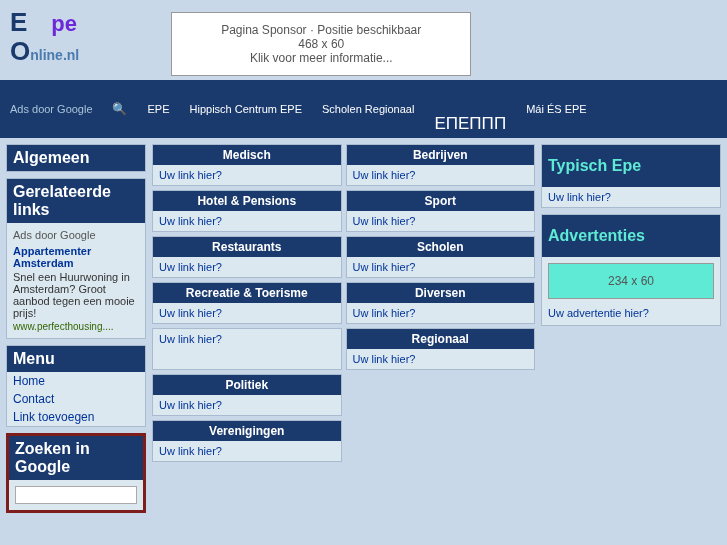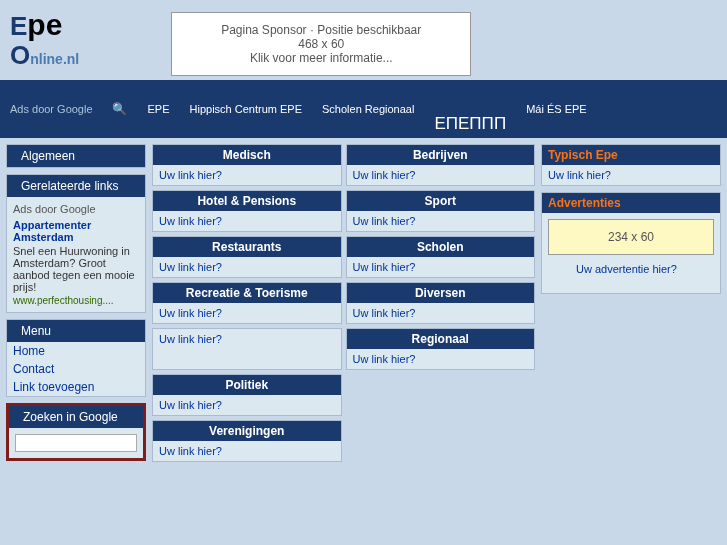--- a/index.html
+++ b/index.html
@@ -15,21 +15,21 @@
     
     #navbar { background: #1a3a6e; padding: 4px 10px; display: flex; align-items: center; gap: 20px; }
     #navbar a { color: #fff; font-size: 11px; }
 
     
     #main { display: flex; padding: 6px; gap: 6px; background: #c8d8e8; }
 
     
     #sidebar { width: 140px; flex-shrink: 0; display: flex; flex-direction: column; gap: 6px; }
 
-    .sidebar-section-title { background: #1a3a6e; color: #fff; font-weight: normal; font-size: 12px; padding: 4px 14px; }
+    .sidebar-section-title { background: #1a3a6e; color: #fff; font-weight: bold; font-size: 16px; padding: 4px 6px; }
     .sidebar-box { background: #dce8f0; border: 1px solid #aabbd0; }
     .sidebar-content { padding: 6px; font-size: 11px; color: #333; }
 
     
     .menu-box { background: #dce8f0; border: 1px solid #aabbd0; }
     .menu-item { padding: 2px 6px; font-size: 12px; }
     .menu-item a { color: #003399; }
 
     
     .zoeken-box { background: #dce8f0; border: 3px solid #7f1d1d; }
@@ -40,33 +40,33 @@
     .cat-row { display: flex; gap: 4px; }
 
     .cat-block { flex: 1; background: #dce8f0; border: 1px solid #aabbd0; }
     .cat-title { background: #1a3a6e; color: #fff; font-weight: bold; font-size: 12px; padding: 3px 6px; text-align: center; }
     .cat-link { padding: 4px 6px; font-size: 11px; color: #003399; display: block; }
 
     
     #right-col { width: 180px; flex-shrink: 0; display: flex; flex-direction: column; gap: 6px; }
 
     .right-section { background: #dce8f0; border: 1px solid #aabbd0; }
-    .right-title { background: #1a3a6e; color: #f97316; font-weight: bold; font-size: 12px; padding: 3px 6px; }
+    .right-title { background: #1a3a6e; color: #5eead4; font-weight: bold; font-size: 16px; padding: 12px 6px; }
     .right-link { padding: 4px 6px; font-size: 11px; color: #003399; display: block; }
 
-    .ad-box { border: 1px solid #999; background: #fef9c3; text-align: center; padding: 10px; font-size: 12px; color: #555; margin: 6px; }
-    .ad-small-text { font-size: 11px; color: #003399; padding: 2px 6px 18px 6px; display: block; margin-left: 28px; }
+    .ad-box { border: 1px solid #999; background: #5eead4; text-align: center; padding: 10px; font-size: 12px; color: #555; margin: 6px; }
+    .ad-small-text { font-size: 11px; color: #003399; padding: 2px 6px 6px 6px; display: block; }
     .nav-links { display: flex; gap: 20px; align-items: center; }
   </style>
 </head>
 <body>
 
 <div id="header">
   <div id="logo">
-    <div><span style="color:#1a3a6e;font-size:26px;font-weight:bold;">E</span><span style="color:#000000;font-size:30px;">pe</span></div>
+    <div><span style="color:#1a3a6e;font-size:26px;font-weight:bold;">E</span><span style="color:#6d28d9;font-size:22px;margin-left:24px;">pe</span></div>
     <div><span style="color:#1a3a6e;font-size:26px;font-weight:bold;">O</span><span style="color:#4a7aae;font-size:14px;">nline.nl</span></div>
   </div>
   <div id="sponsor-box">
     <div>Pagina Sponsor · Positie beschikbaar</div>
     <div>468 x 60</div>
     <div>Klik voor meer informatie...</div>
   </div>
 </div>
 
 <div id="navbar">

